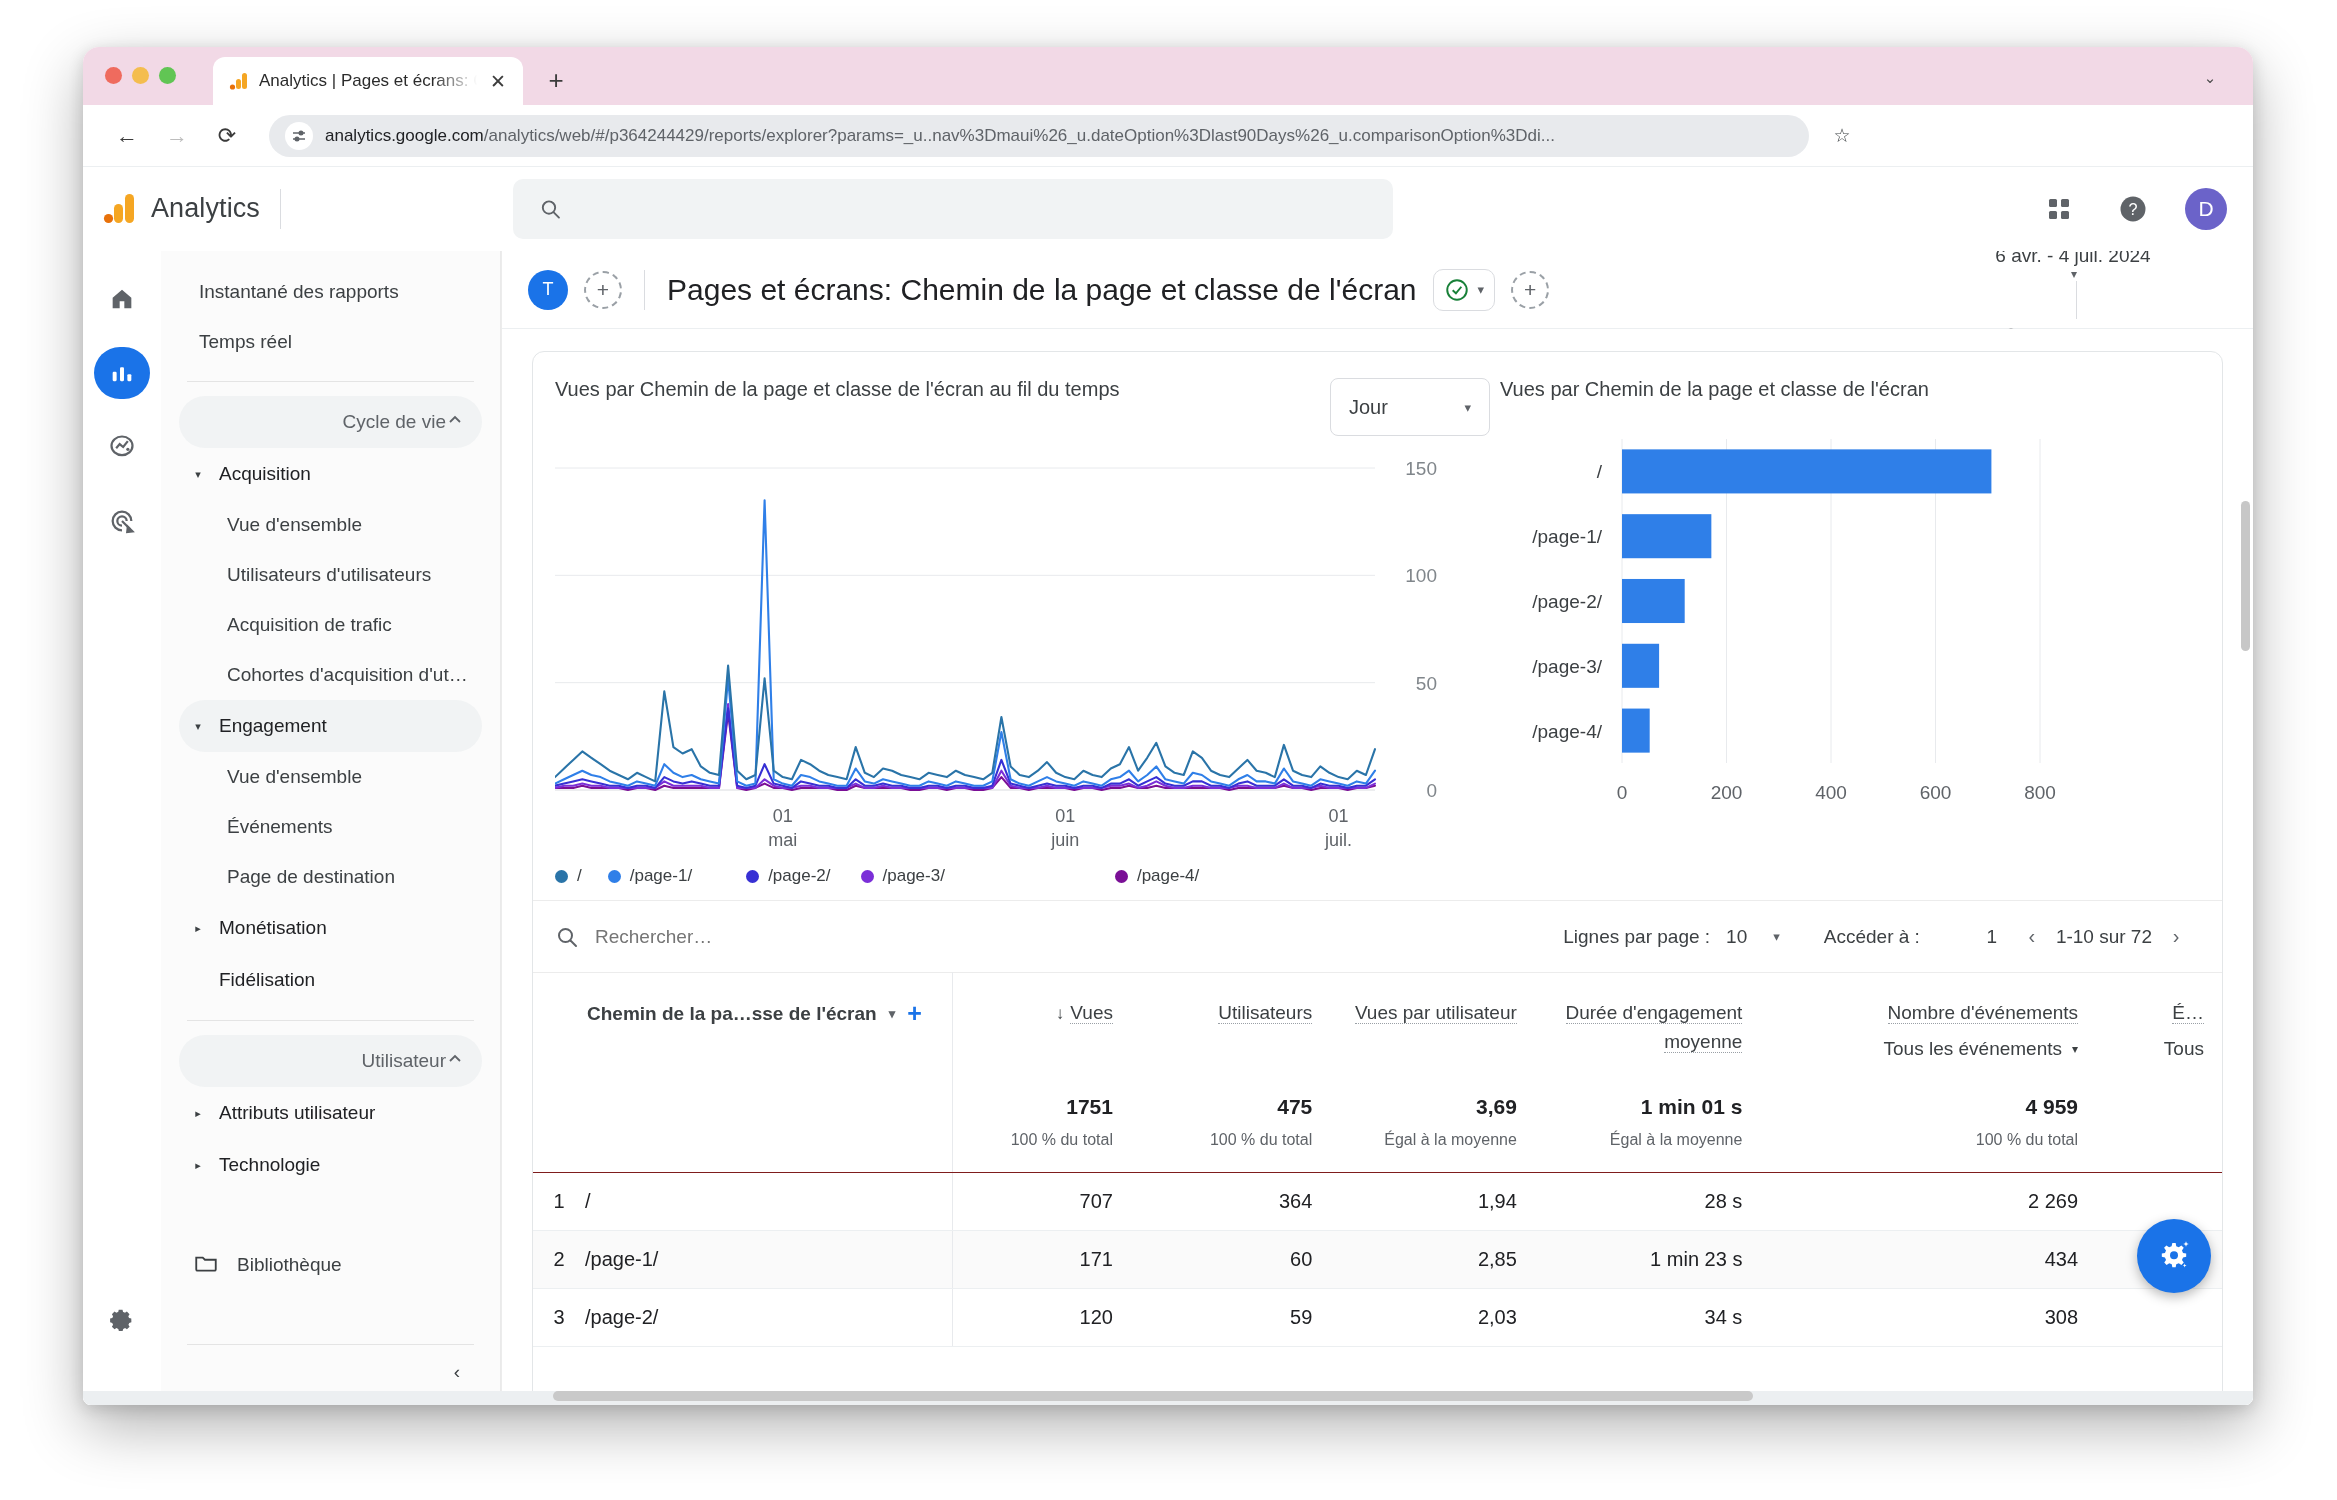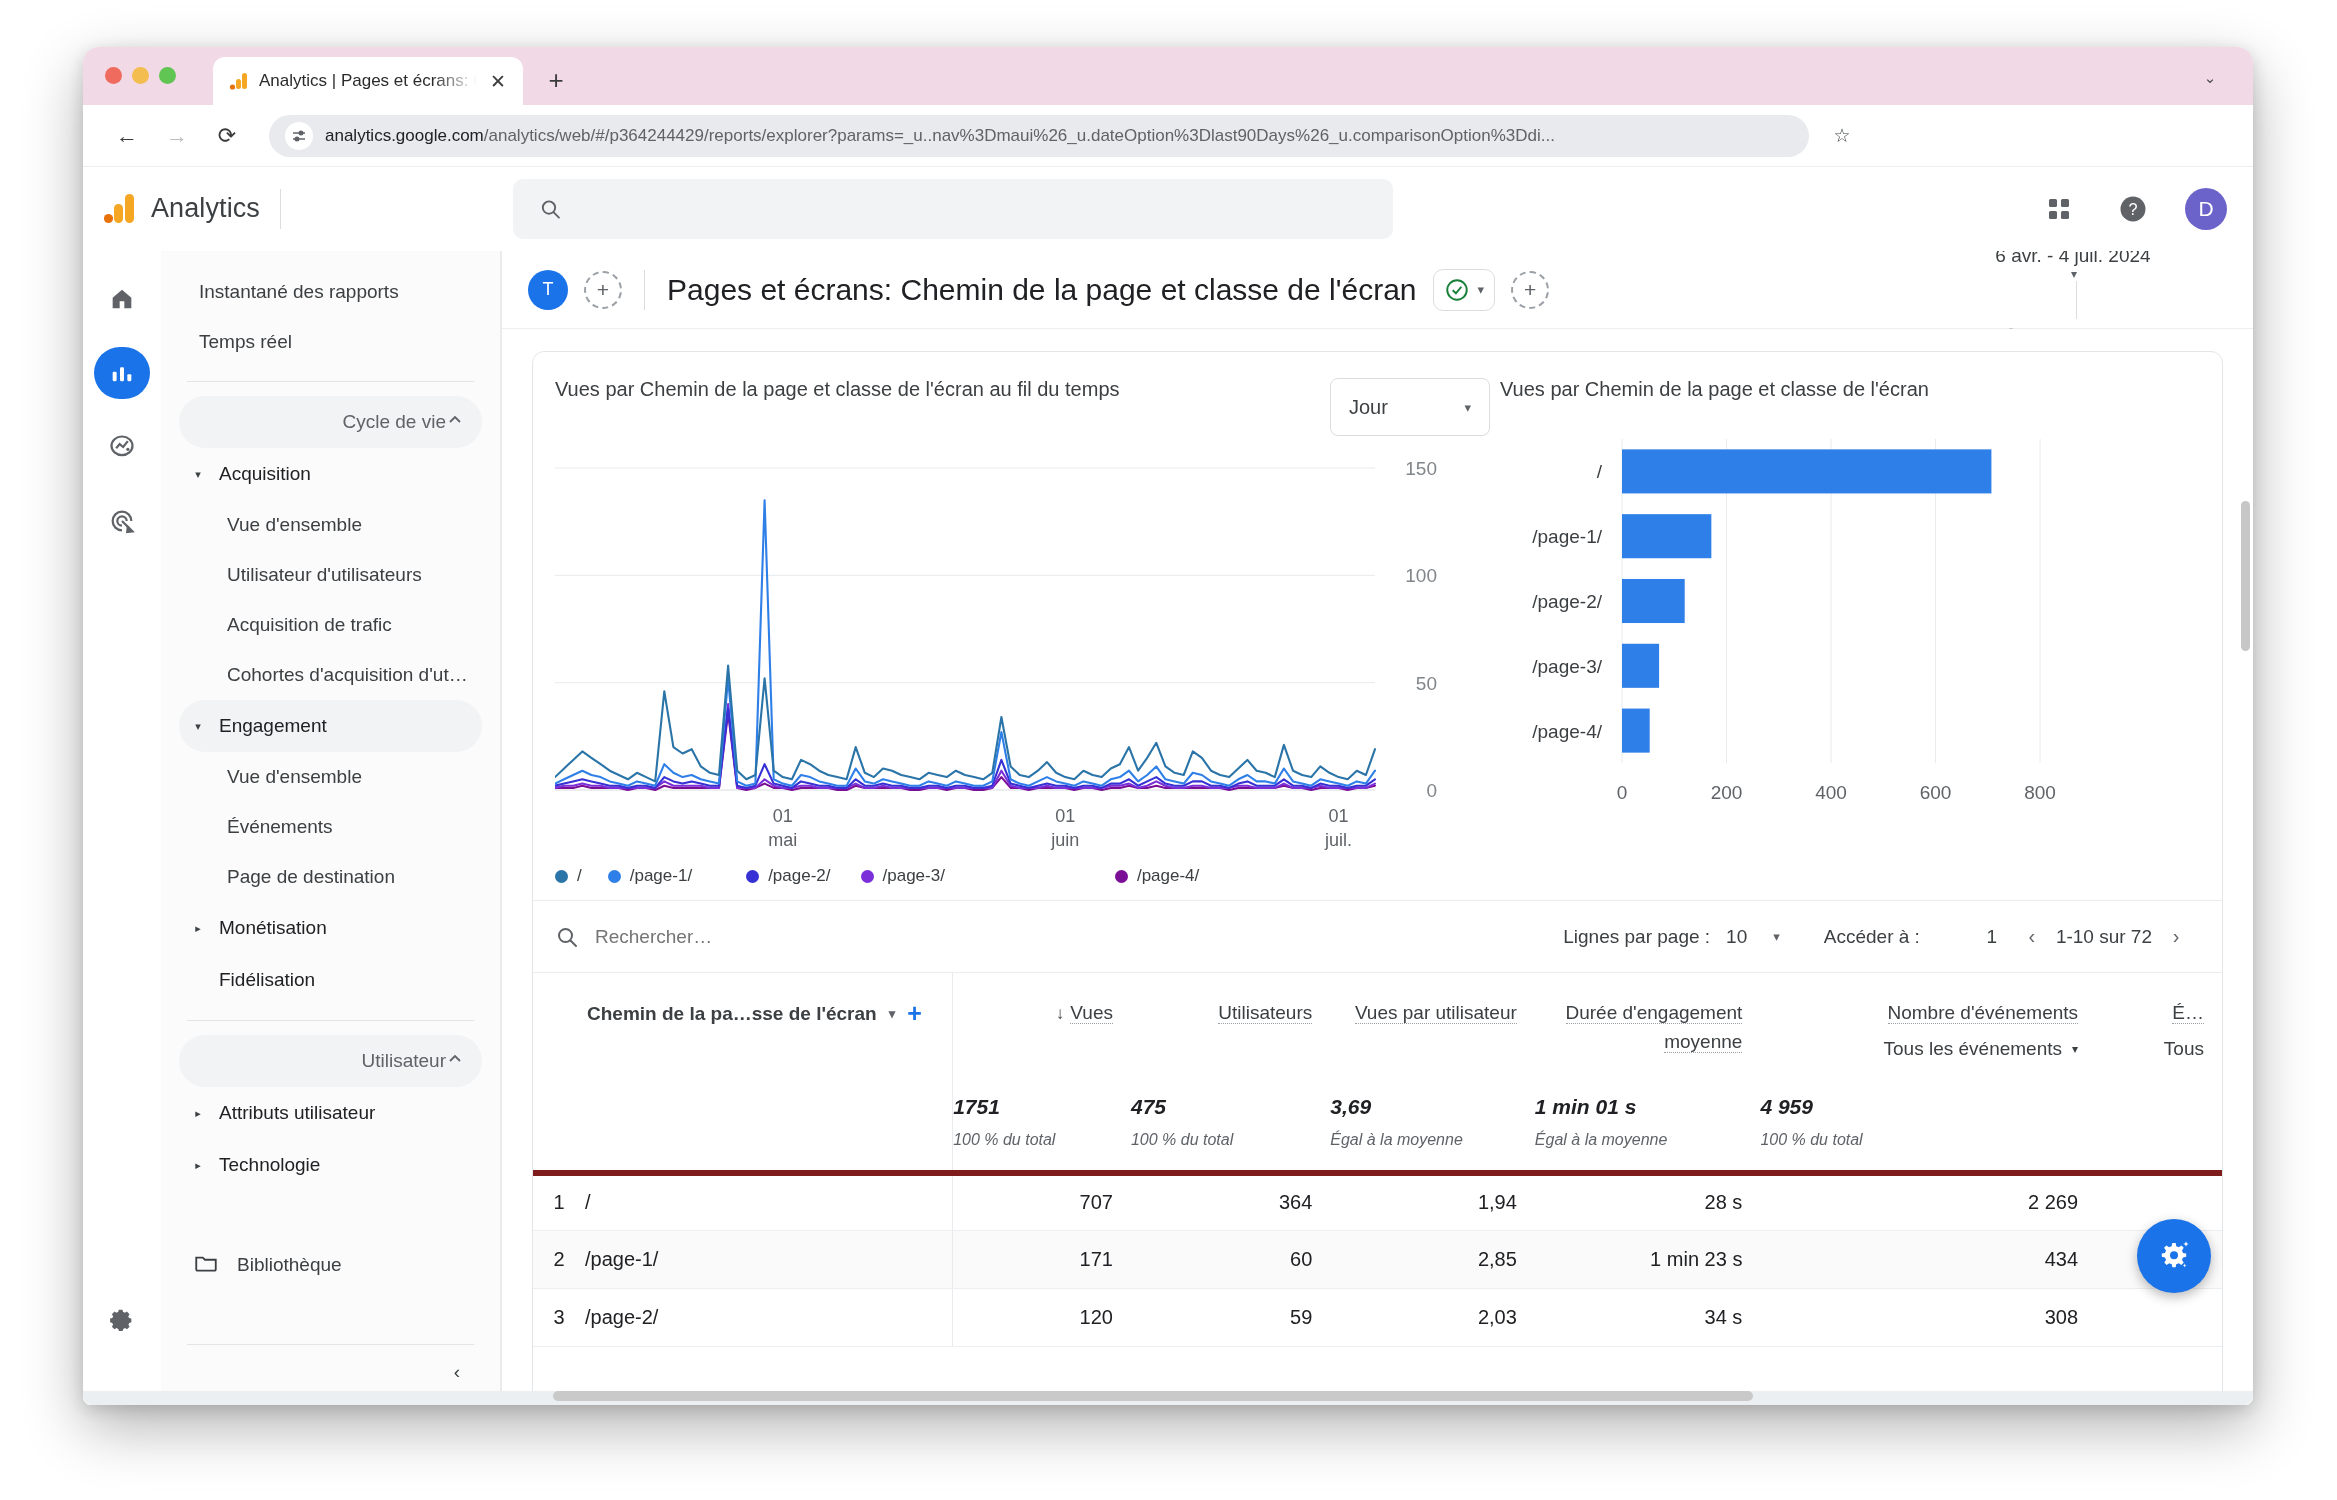--- a/index.html
+++ b/index.html
@@ -210,21 +210,21 @@
   .dim-chip { display: flex; align-items: center; gap: 12px; font-size: 19px; color: #3c4043; }
   .dim-plus { color: #1a73e8; font-size: 25px; cursor: pointer; }
   .col-head-m {
     height: 104px; vertical-align: top; text-align: right; padding: 26px 18px 0 10px !important;
     font-size: 19px; color: #3c4043; font-weight: 400; border-top: 1px solid #ececec;
   }
   .col-head-m .lbl { border-bottom: 1px dotted #9aa0a6; display: inline; line-height: 1.5; }
   .sort-arrow { color: #3c4043; margin-right: 6px; font-size: 17px; }
   .evt-sel { display: inline-flex; align-items: center; gap: 10px; color: #3c4043; cursor: pointer; }
   .total-row td { height: 96px; vertical-align: top; padding-top: 18px !important;
-    padding-right: 18px !important; border-bottom: 6px solid #7f1d1d; font-style: italic; }
+    text-align: right; padding-right: 18px !important; border-bottom: 1px solid #7f1d1d; }
   .total-row td.dimcell { border-right: 1px solid #e8eaed; }
   .tot-val { font-size: 21px; color: #202124; font-weight: bold; }
   .tot-sub { font-size: 16px; color: #5f6368; margin-top: 12px; }
   .drow td { height: 58px; font-size: 20px; color: #202124; text-align: right;
     padding-right: 18px !important; border-bottom: 1px solid #eceff1; }
   .drow:nth-child(even) td { background: #fafafa; }
   .drow td.dimcell { text-align: left; border-right: 1px solid #e8eaed; padding-left: 0 !important; }
   .dimcell-inner { display: flex; align-items: center; }
   .rank { width: 52px; flex: 0 0 52px; text-align: center; color: #202124; }
   
@@ -378,21 +378,21 @@
                   <polyline points="4,11 9,6 14,11"></polyline>
                 </svg>
             </span>
           </div>
 
           <div class="nav-parent">
             <span class="tri">▾</span>
             <span>Acquisition</span>
           </div>
           <div class="nav-child">Vue d'ensemble</div>
-          <div class="nav-child">Utilisateur d'utilisateurs</div>
+          <div class="nav-child">Utilisateurs d'utilisateurs</div>
           <div class="nav-child">Acquisition de trafic</div>
           <div class="nav-child">Cohortes d'acquisition d'ut…</div>
 
           <div class="nav-parent sel">
             <span class="tri">▾</span>
             <span>Engagement</span>
           </div>
           <div class="nav-child">Vue d'ensemble</div>
           <div class="nav-child">Événements</div>
           <div class="nav-child">Page de destination</div>

